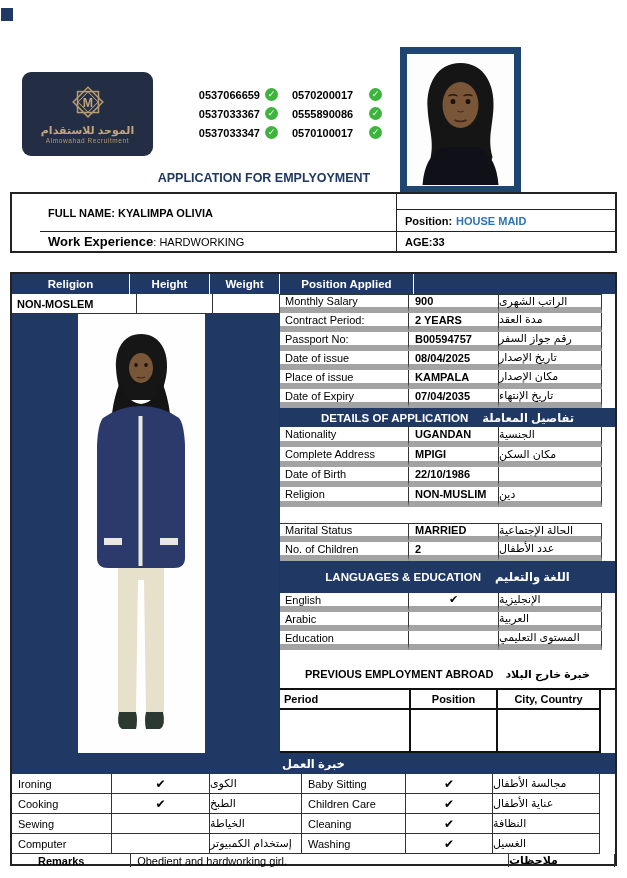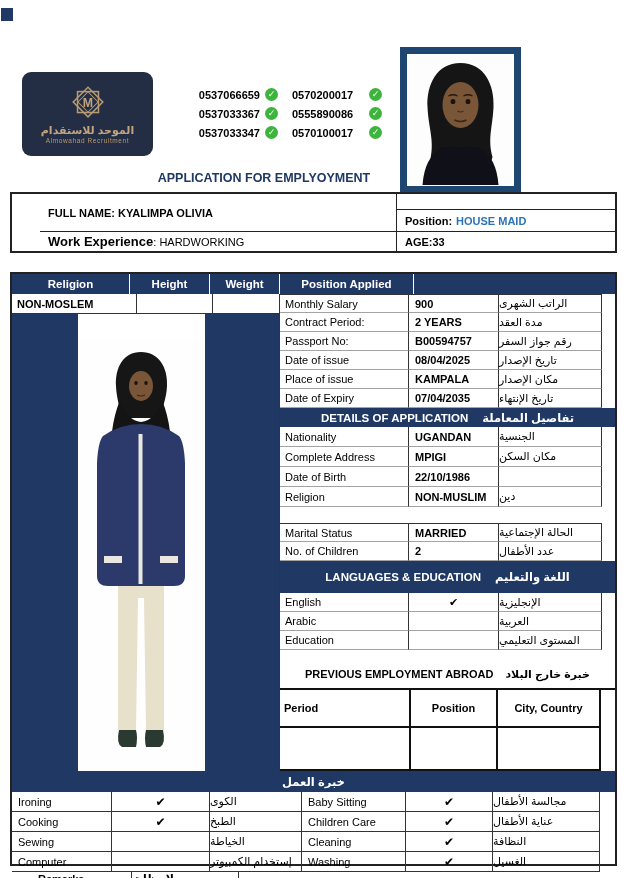--- a/index.html
+++ b/index.html
@@ -62,27 +62,27 @@
   .nm-row > div { border-bottom:1px solid #333; border-right:1px solid #333;
                   display:flex; align-items:center; font-size:11px; }
   .nm-row > div:last-child { border-right:none; }
   .photo-area { flex:1; background:#1f3864; display:flex; }
   .photo-strip { margin-left:66px; width:127px; background:#fff; }
   .photo-strip svg { display:block; width:100%; height:100%; }
 
   
   .right-panel { flex:1; display:flex; flex-direction:column; font-size:11px; }
   .r3 { display:flex; flex:none; }
-  .r3 > div { display:flex; align-items:center; border-bottom:1px solid #a3a3a3; border-right:1px solid #333; }
+  .r3 > div { display:flex; align-items:center; border-bottom:6px solid #a3a3a3; border-right:1px solid #333; }
   .r3 .lab { width:129px; padding-left:5px; }
   .r3 .val { width:90px; padding-left:6px; font-weight:bold; }
   .r3 .ara { width:103px; justify-content:flex-end; padding-right:4px; direction:rtl; }
   .r3 .sp { flex:1; border:none; }
   .r3.bt > div:not(.sp) { border-top:1px solid #333; }
-  .h19 { height:19px; } .h20 { height:20px; } .h22 { height:40px; } .h43 { height:43px; }
+  .h19 { height:19px; } .h20 { height:20px; } .h22 { height:22px; } .h43 { height:43px; }
   .gap { flex:none; background:#fff; }
   .band { flex:none; background:#1f3864; color:#fff; font-weight:bold;
           display:flex; align-items:center; justify-content:center; gap:14px; font-size:11.5px; }
   .band .ar { direction:rtl; }
   .band-white { flex:none; background:#fff; color:#000; font-weight:bold;
                 display:flex; align-items:center; justify-content:center; gap:12px; font-size:11px; }
   .emp-row { display:flex; flex:none; }
   .emp-row > div { border-bottom:2px solid #111; border-right:2px solid #111; display:flex; align-items:center; }
   .emp-row.emp-h > div { border-top:2px solid #111; font-weight:bold; }
   .emp-row .c1 { width:131px; padding-left:4px; }
@@ -392,18 +392,19 @@
       <div class="s-chk"></div>
       <div class="s-ara">إستخدام الكمبيوتر</div>
       <div class="s-lab2">Washing</div>
       <div class="s-chk2">✔</div>
       <div class="s-ara2">الغسيل</div>
       <div class="sp"></div>
     </div>
 
     <div class="remarks-row">
       <div class="r-lab">Remarks</div>
+      <div class="r-val">Obedient and hardworking girl.</div>
       <div class="r-ara">ملاحظات</div>
       <div class="sp"></div>
     </div>
 
   </div>
 </div>
 
 </body></html>

